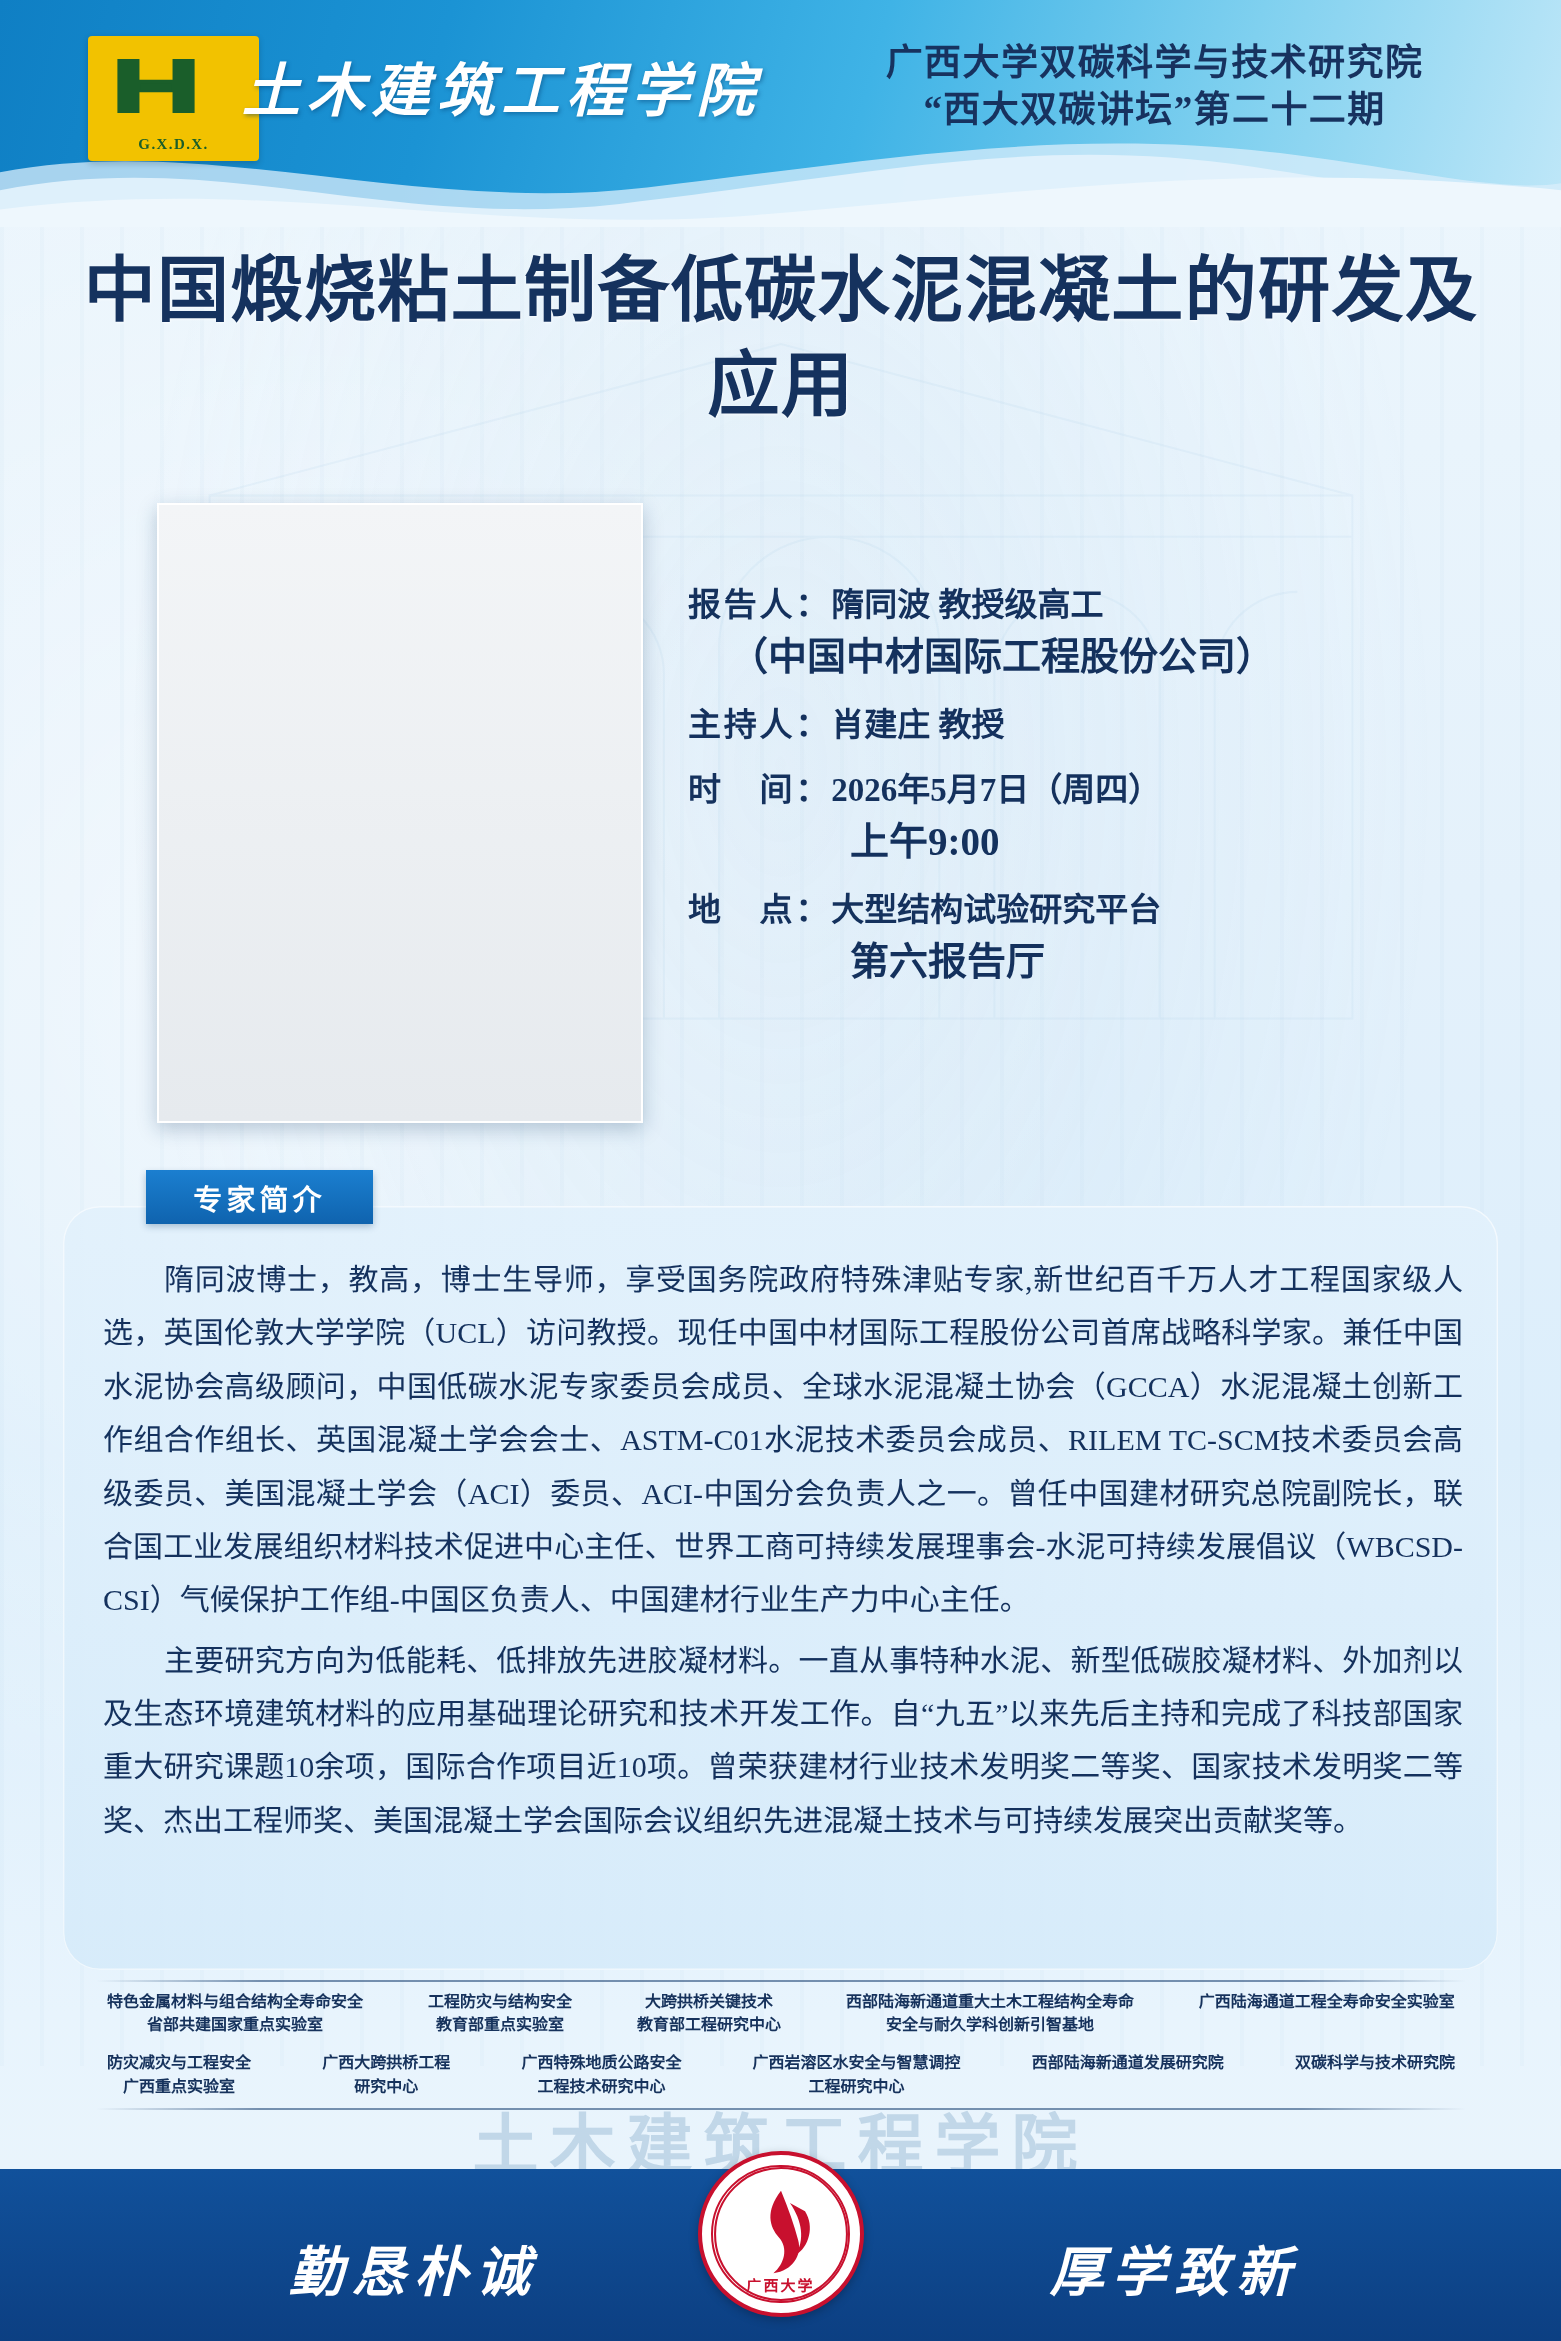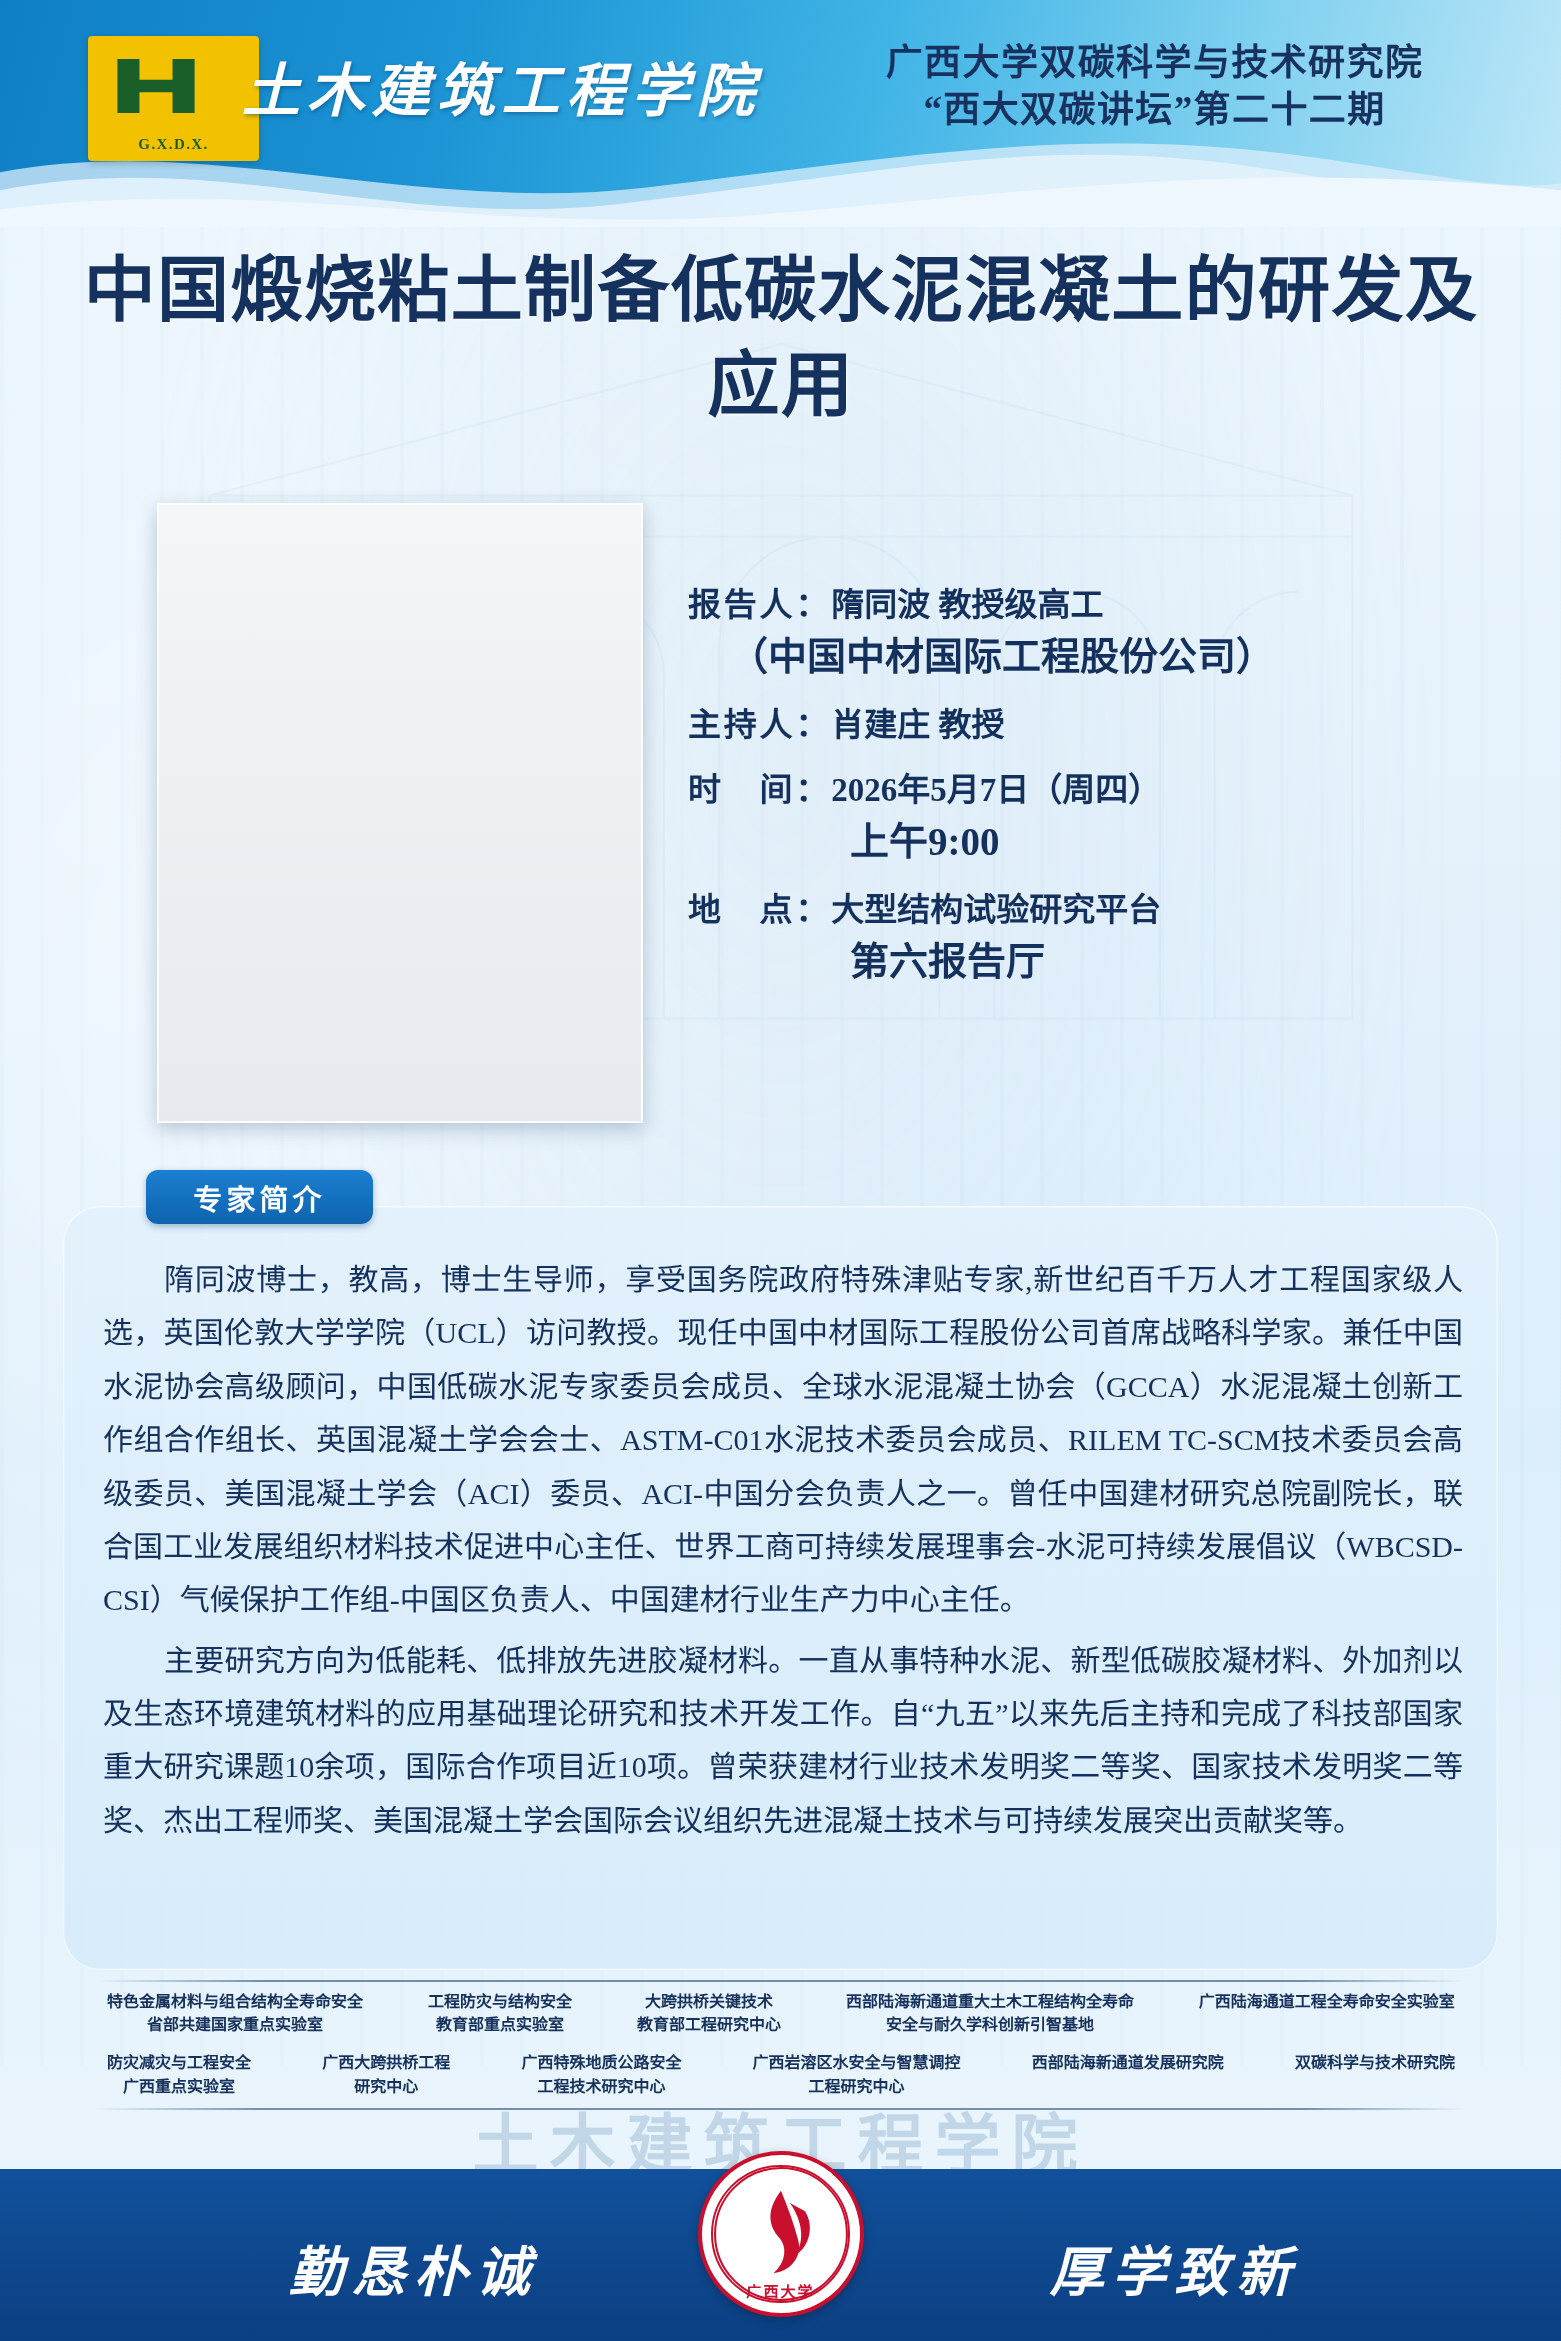--- a/index.html
+++ b/index.html
@@ -98,21 +98,21 @@
     font-family:"Liberation Serif","DejaVu Serif",serif;
   }
   .info-row{font-size:33px;line-height:1.42;margin-bottom:18px;white-space:nowrap;}
   .lbl{letter-spacing:2.8px;}
   .info-sub{font-size:39px;line-height:1.42;padding-left:162px;}
 
   
   .bio-badge{
     position:absolute;left:146px;top:1170px;width:227px;height:54px;
     background:linear-gradient(180deg,#1b7fd0 0%,#0f63ae 100%);
-    border-radius:12px;display:flex;align-items:center;justify-content:center;
+    border-radius:0;display:flex;align-items:center;justify-content:center;
     color:#fff;font-size:29px;font-weight:bold;letter-spacing:4.1px;
     font-family:"Liberation Serif","DejaVu Serif",serif;
     box-shadow:0 2.8px 6.9px rgba(10,60,110,.3);
   }
   .bio-card{
     position:absolute;left:63px;top:1206px;width:1435px;height:764px;
     background:linear-gradient(180deg,rgba(226,241,252,.92) 0%,rgba(214,235,250,.92) 100%);
     border-radius:37px;
     box-shadow:inset 0 0 0 1.4px rgba(255,255,255,.6);
   }
@@ -163,21 +163,21 @@
     position:absolute;left:50%;transform:translateX(-50%);
     bottom:25px;width:158px;height:158px;border-radius:50%;
     background:#fff;border:4.1px solid #c8102e;
     box-shadow:0 2.8px 9.6px rgba(0,0,0,.25);
   }
   .seal-inner{
     position:absolute;inset:9.6px;border-radius:50%;
     border:2.1px solid #c8102e;
   }
   .seal-txt{
-    position:absolute;left:0;right:0;bottom:12px;text-align:center;
+    position:absolute;left:0;right:0;bottom:18px;text-align:center;
     color:#c8102e;font-size:15px;font-weight:bold;letter-spacing:2.1px;
     font-family:"Liberation Serif",serif;
   }
 </style>
 </head>
 <body>
 
 <div class="poster">
 
   <div class="watermark"></div>

